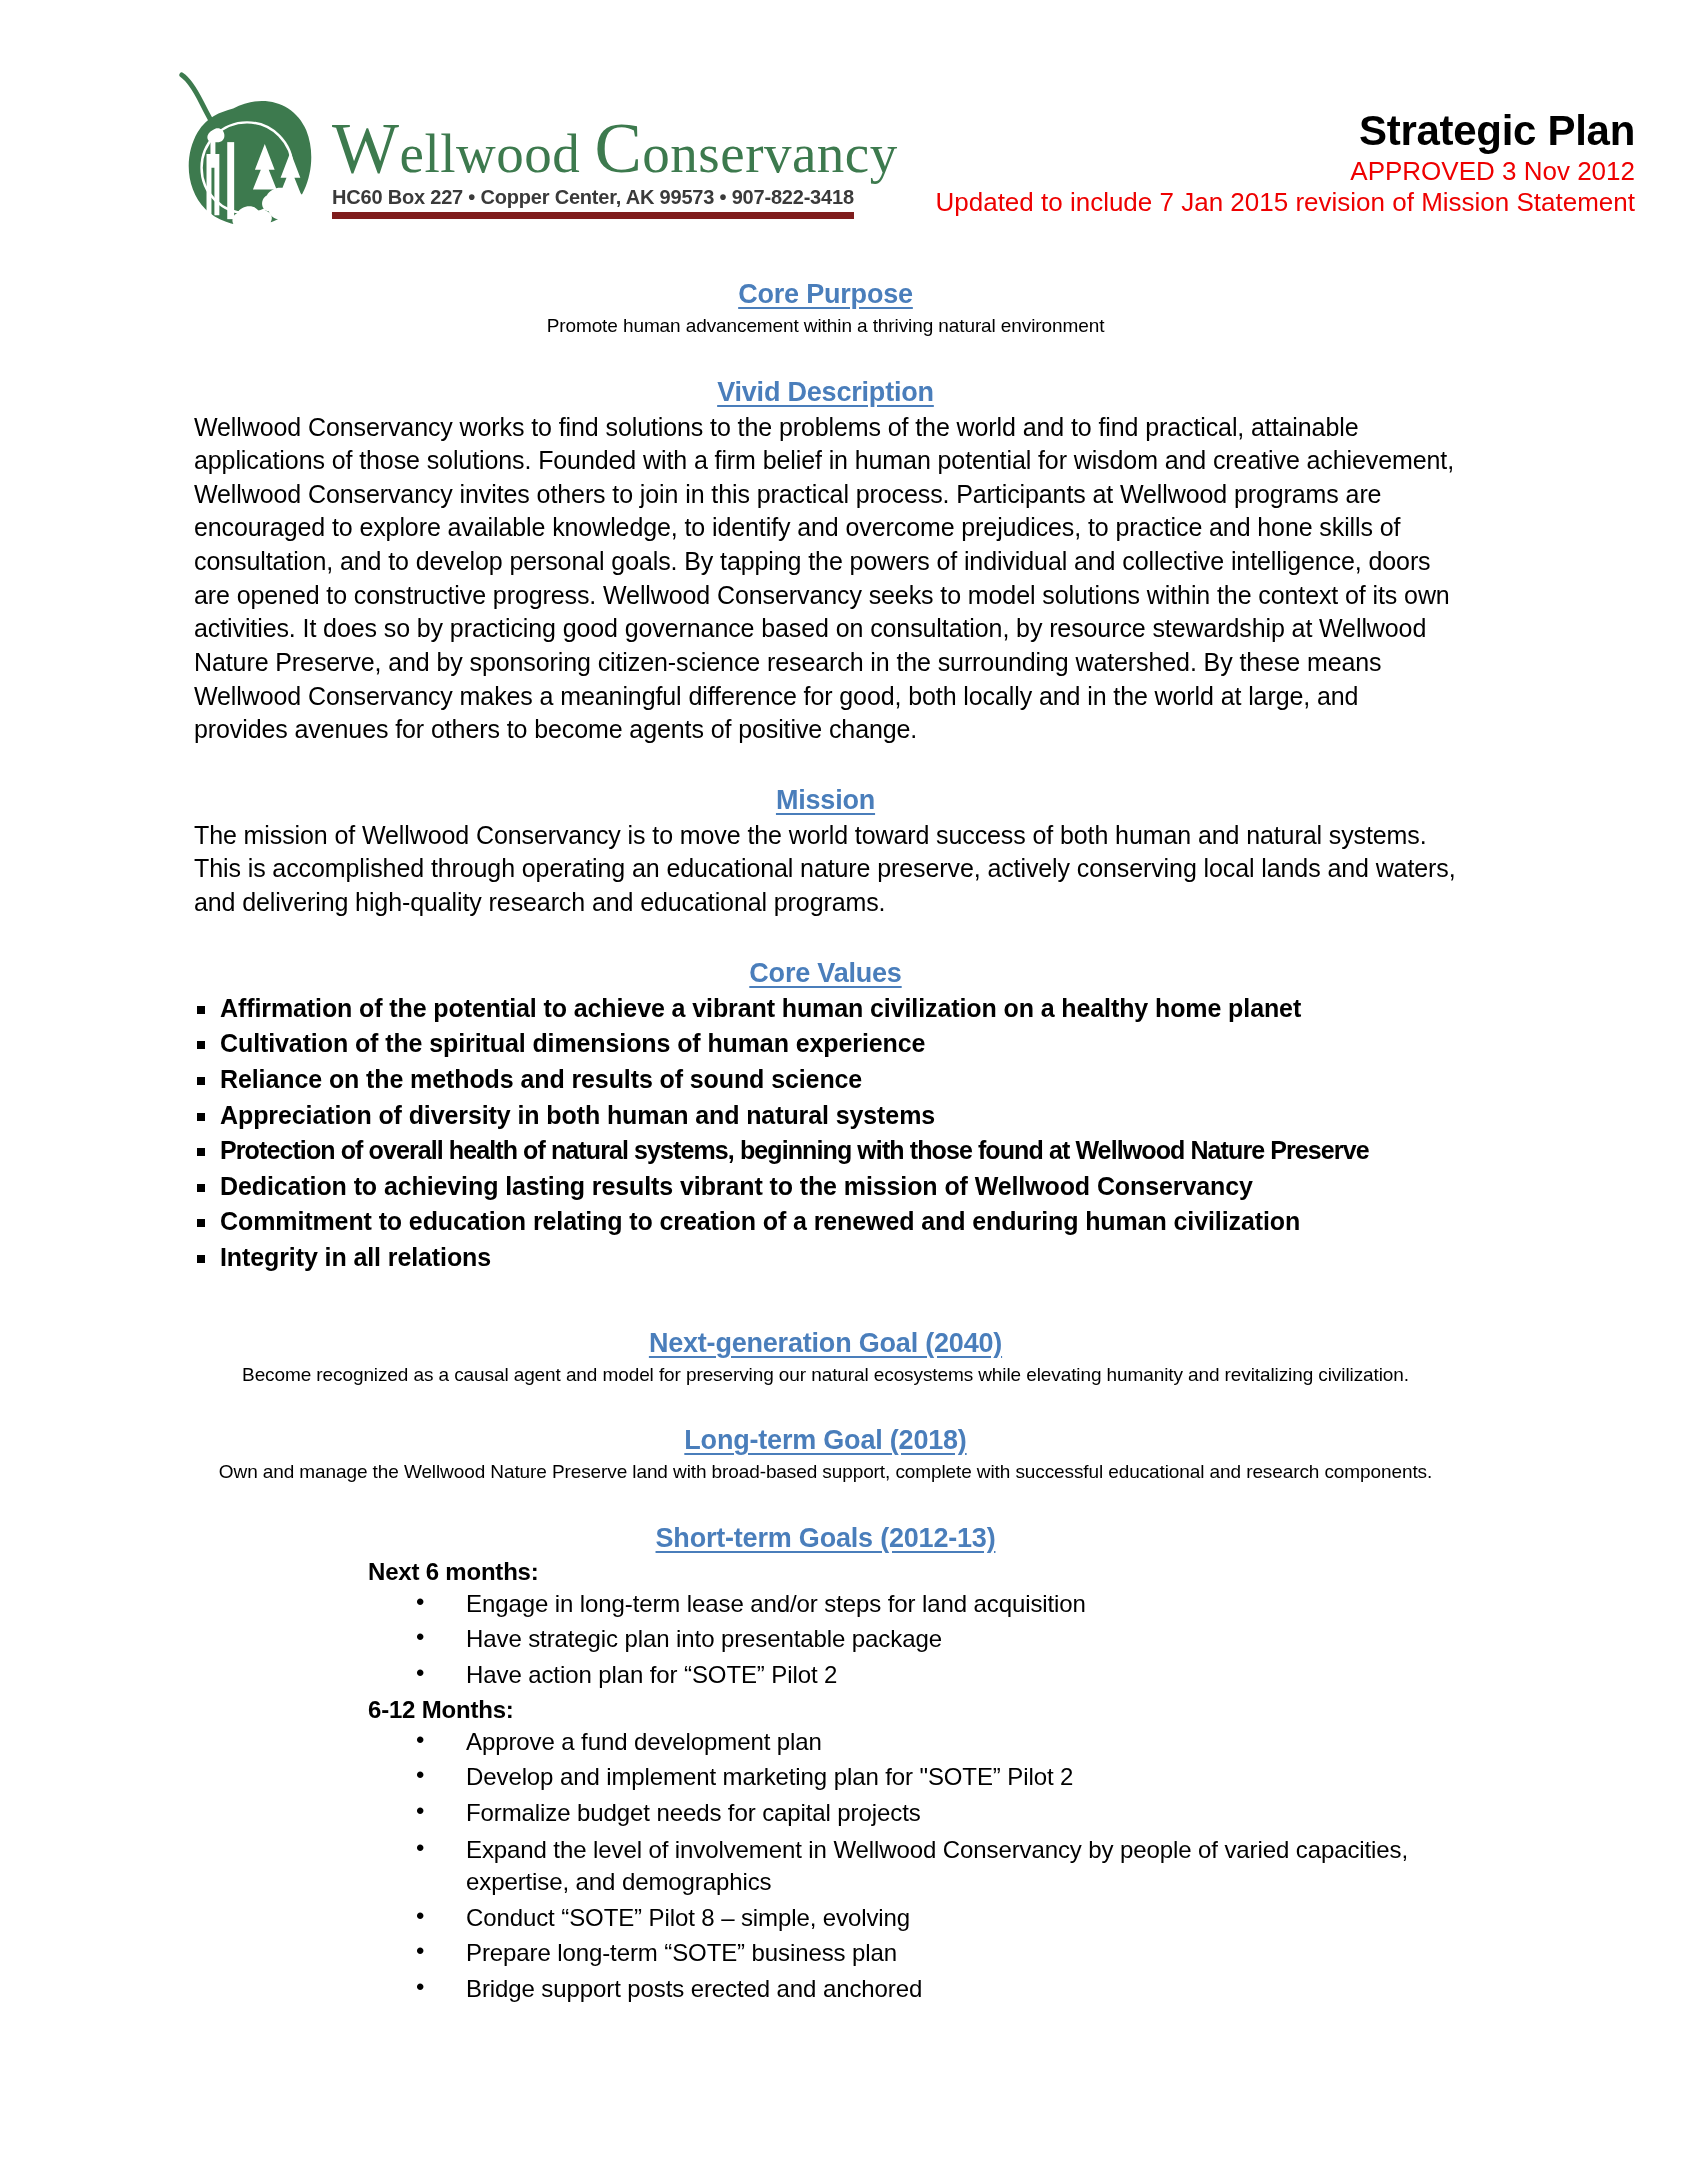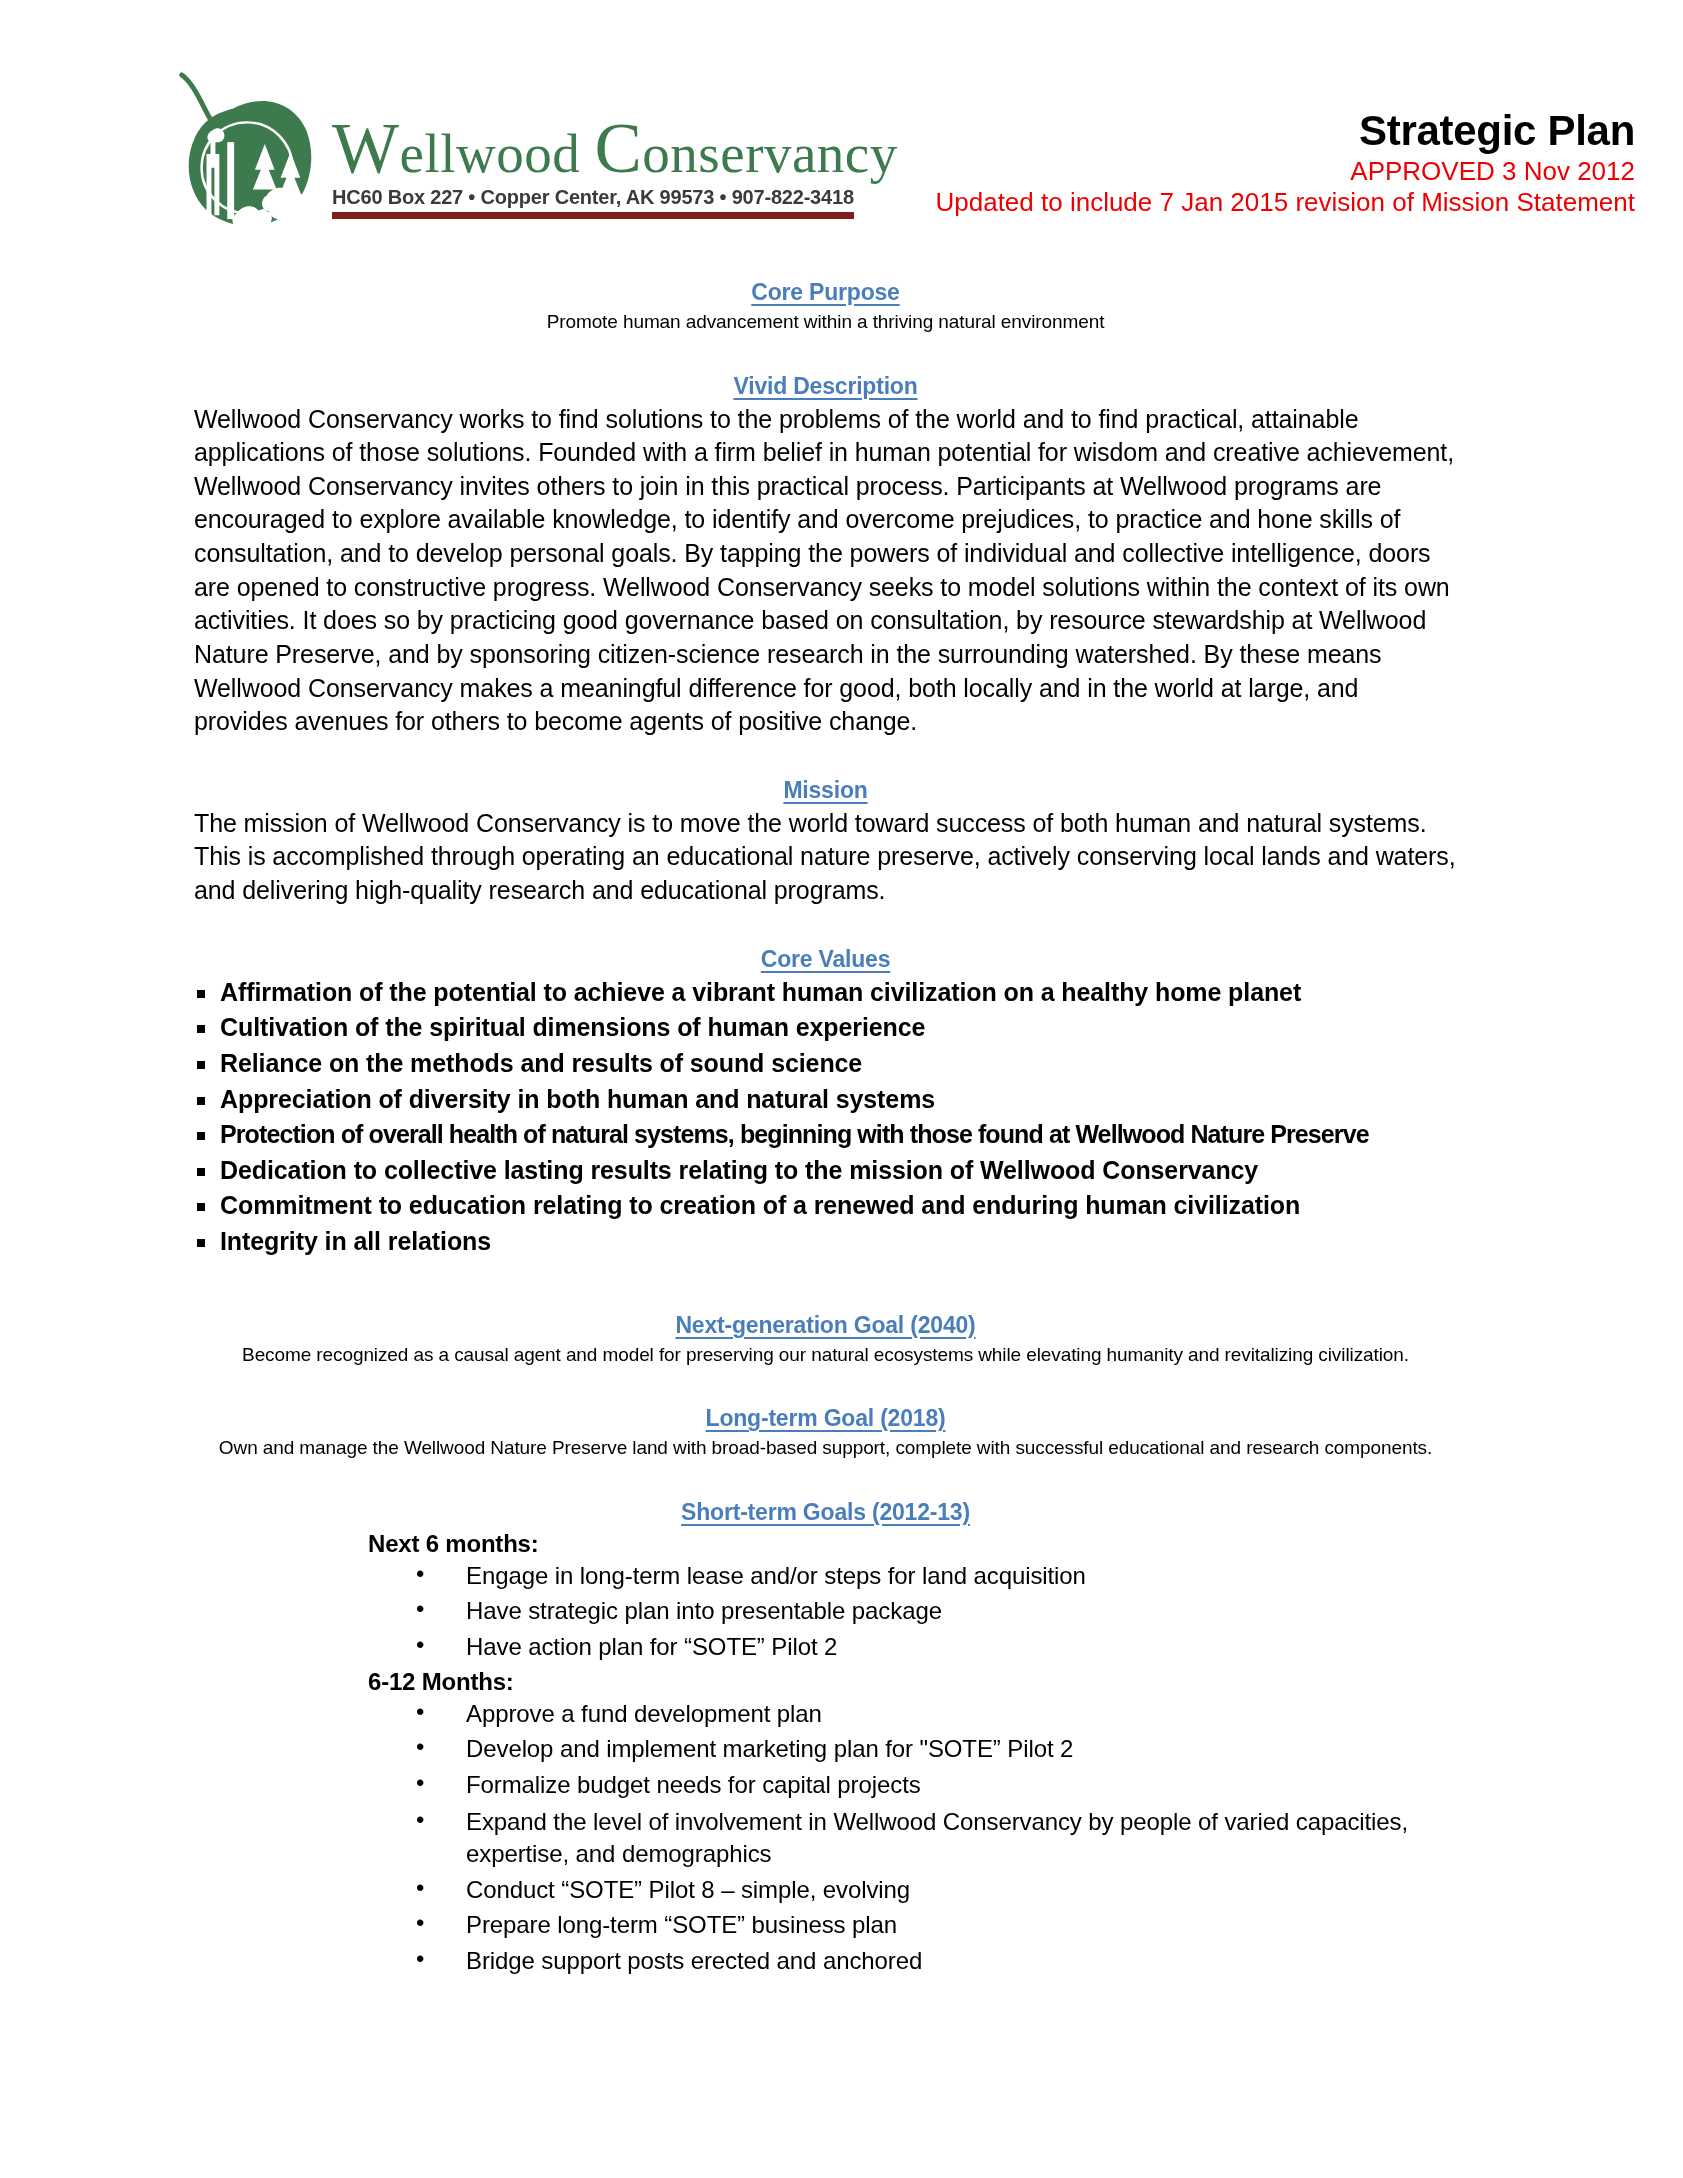--- a/index.html
+++ b/index.html
@@ -102,21 +102,21 @@
   }
 
   
   .content {
     padding: 0 226px 0 194px;
     box-sizing: border-box;
     margin-top: 44px;
   }
 
   h2.section-title {
-    font-size: 23px;
+    font-size: 27px;
     font-weight: bold;
     color: #4a7ebb;
     text-align: center;
     text-decoration: underline;
     text-underline-offset: 4px;
     margin: 0 0 3px 0;
     letter-spacing: -0.2px;
   }
 
   p.body-text {
@@ -262,21 +262,21 @@
 
     <div class="gap-md"></div>
 
     <h2 class="section-title">Core Values</h2>
     <ul class="sq-list">
       <li><span>Affirmation of the potential to achieve a vibrant human civilization on a healthy home planet</span></li>
       <li><span>Cultivation of the spiritual dimensions of human experience</span></li>
       <li><span>Reliance on the methods and results of sound science</span></li>
       <li><span>Appreciation of diversity in both human and natural systems</span></li>
       <li><span class="condensed">Protection of overall health of natural systems, beginning with those found at Wellwood Nature Preserve</span></li>
-      <li><span>Dedication to collective lasting results relating to the mission of Wellwood Conservancy</span></li>
+      <li><span>Dedication to achieving lasting results vibrant to the mission of Wellwood Conservancy</span></li>
       <li><span>Commitment to education relating to creation of a renewed and enduring human civilization</span></li>
       <li><span>Integrity in all relations</span></li>
     </ul>
 
     <div class="gap-lg"></div>
 
     <h2 class="section-title">Next-generation Goal (2040)</h2>
     <p class="center-text">Become recognized as a causal agent and model for preserving our natural ecosystems while elevating humanity and revitalizing civilization.</p>
 
     <div class="gap-md"></div>

